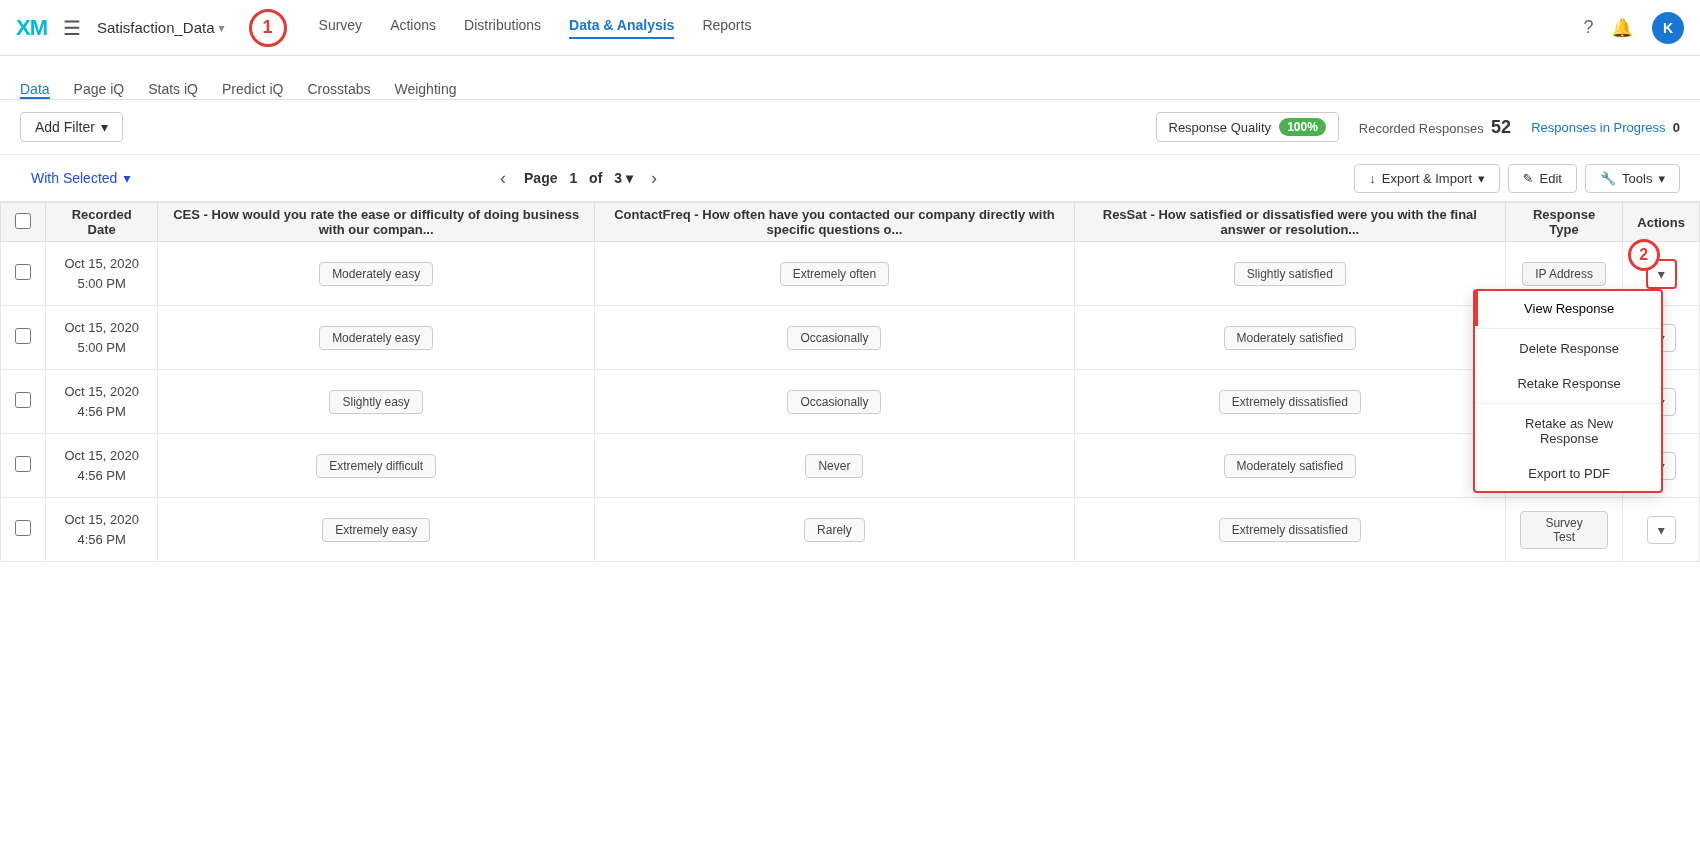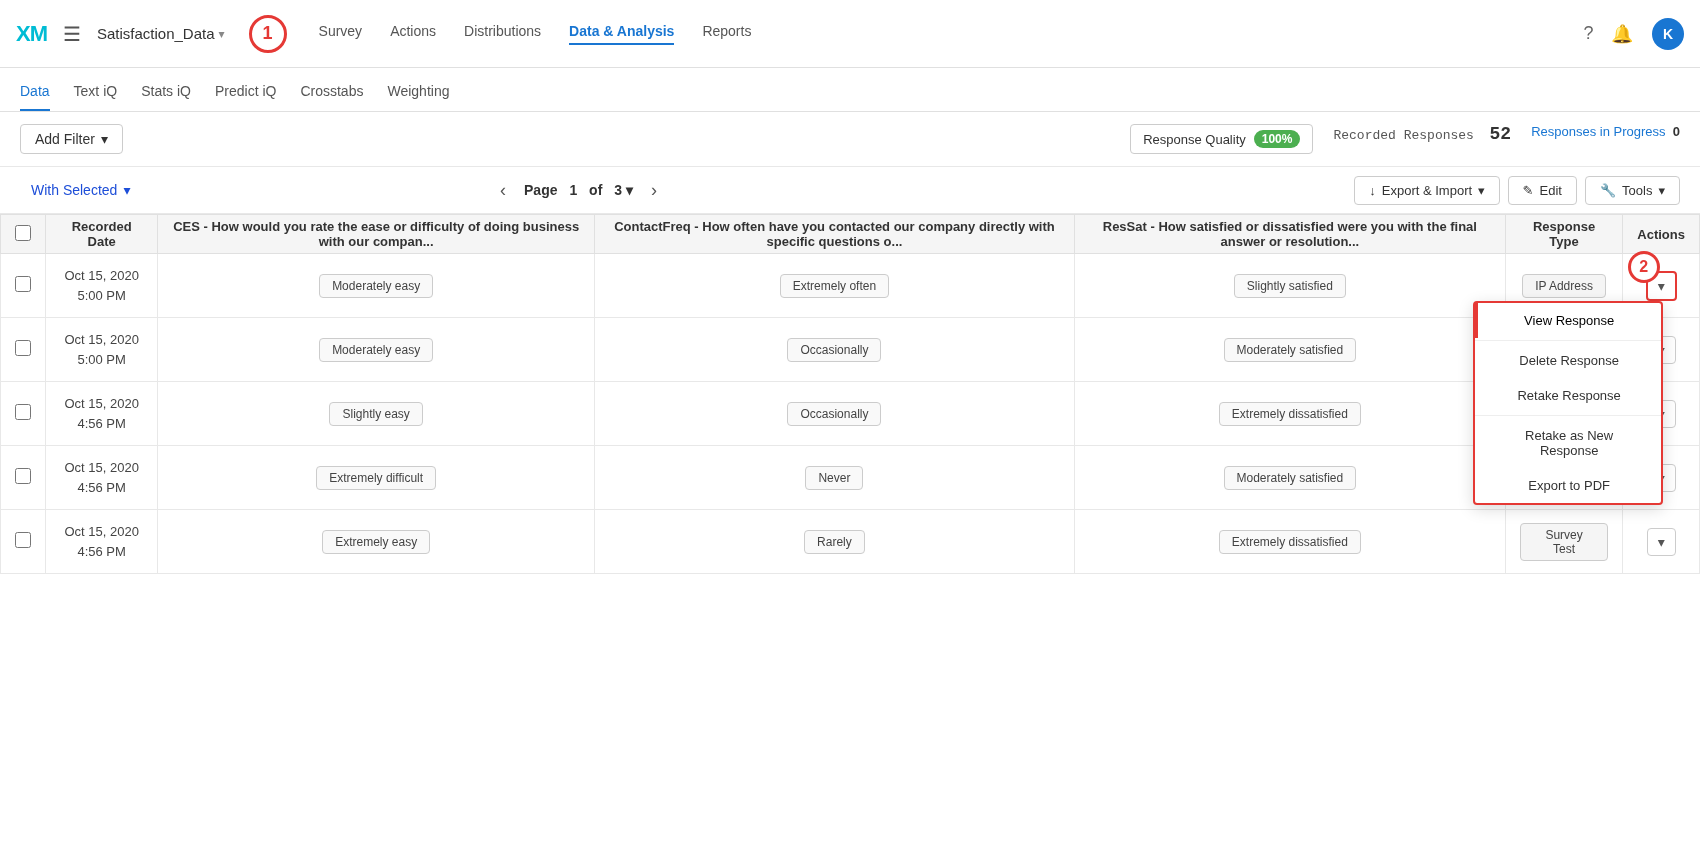--- a/index.html
+++ b/index.html
@@ -1,21 +1,21 @@
 <!DOCTYPE html>
 <html><head>
   <meta charset="utf-8">
   <style>
     * { box-sizing: border-box; margin: 0; padding: 0; }
     body { font-family: -apple-system, BlinkMacSystemFont, 'Segoe UI', sans-serif; font-size: 14px; color: #333; background: #fff; }
 
     
     .top-bar {
       display: flex; align-items: center; padding: 0 16px;
-      height: 68px; border-bottom: 1px solid #e0e0e0;
+      height: 56px; border-bottom: 1px solid #e0e0e0;
       background: #fff; gap: 16px;
     }
     .xm-logo { color: #00bcd4; font-weight: 900; font-size: 22px; letter-spacing: -1px; }
     .hamburger { font-size: 20px; color: #555; cursor: pointer; }
     .project-name { font-size: 15px; color: #333; display: flex; align-items: center; gap: 4px; cursor: pointer; }
     .project-name .chevron { font-size: 12px; color: #888; }
     .circle-badge {
       width: 38px; height: 38px; border-radius: 50%; border: 3px solid #e53935;
       display: flex; align-items: center; justify-content: center;
       font-size: 18px; font-weight: 700; color: #e53935; margin-left: 8px;
@@ -25,42 +25,42 @@
     .top-nav-links a.active { color: #1976d2; border-bottom: 2px solid #1976d2; font-weight: 700; }
     .top-right { margin-left: auto; display: flex; align-items: center; gap: 18px; }
     .icon-btn { font-size: 18px; color: #666; cursor: pointer; border: none; background: none; }
     .avatar { width: 32px; height: 32px; border-radius: 50%; background: #1976d2; color: #fff; display: flex; align-items: center; justify-content: center; font-weight: 600; font-size: 14px; }
 
     
     .sub-tab-bar {
       display: flex; gap: 24px; padding: 0 20px;
       border-bottom: 1px solid #e0e0e0; background: #fff; height: 44px; align-items: flex-end;
     }
-    .sub-tab { padding-bottom: 10px; color: #555; font-size: 14px; cursor: pointer; border-bottom: 2px solid transparent; }
+    .sub-tab { color: #555; font-size: 14px; cursor: pointer; border-bottom: 2px solid transparent; }
     .sub-tab.active { color: #1976d2; border-bottom: 2px solid #1976d2; font-weight: 500; }
 
     
     .toolbar {
       display: flex; align-items: center; padding: 12px 20px;
       border-bottom: 1px solid #e8e8e8; gap: 12px; background: #fff;
     }
     .filter-btn {
       display: flex; align-items: center; gap: 6px;
       border: 1px solid #ccc; background: #fff; padding: 6px 14px;
       border-radius: 4px; cursor: pointer; font-size: 14px; color: #333;
     }
-    .toolbar-right { margin-left: auto; display: flex; align-items: flex-start; gap: 20px; }
+    .toolbar-right { margin-left: auto; display: flex; align-items: center; gap: 20px; }
     .response-quality-badge {
       display: flex; align-items: center; gap: 8px;
       border: 1px solid #ccc; padding: 5px 12px; border-radius: 4px; font-size: 13px;
     }
     .quality-green {
       background: #4caf50; color: #fff; padding: 2px 8px; border-radius: 10px; font-size: 12px; font-weight: 600;
     }
-    .recorded-responses { font-size: 13px; color: #555; font-family: Liberation Mono, monospace; }
+    .recorded-responses { font-size: 13px; color: #555; }
     .recorded-responses strong { font-size: 18px; font-weight: 700; color: #333; }
 
     
     .pagination-row {
       display: flex; align-items: center; padding: 8px 20px;
       border-bottom: 1px solid #e8e8e8; background: #fff; gap: 12px;
     }
     .with-selected {
       display: flex; align-items: center; gap: 6px;
       color: #1d4ed8; font-size: 14px; cursor: pointer; padding: 6px 10px;
@@ -146,21 +146,21 @@
   </nav>
   <div class="top-right">
     <button class="icon-btn">?</button>
     <button class="icon-btn">🔔</button>
     <div class="avatar">K</div>
   </div>
 </div>
 
 <div class="sub-tab-bar">
   <span class="sub-tab active">Data</span>
-  <span class="sub-tab">Text iQ</span>
+  <span class="sub-tab">Page iQ</span>
   <span class="sub-tab">Stats iQ</span>
   <span class="sub-tab">Predict iQ</span>
   <span class="sub-tab">Crosstabs</span>
   <span class="sub-tab">Weighting</span>
 </div>
 
 <div class="toolbar">
   <button class="filter-btn">
     <span>Add Filter</span>
     <span>▾</span>

